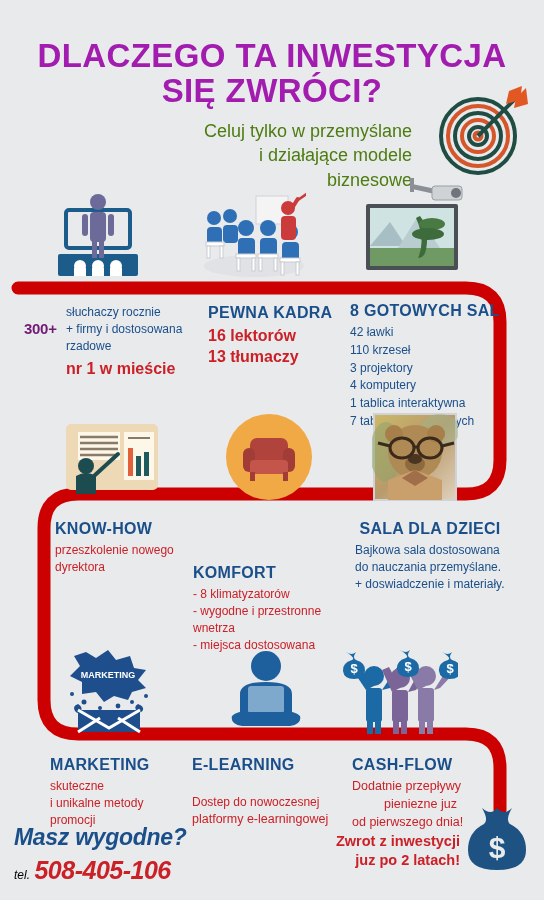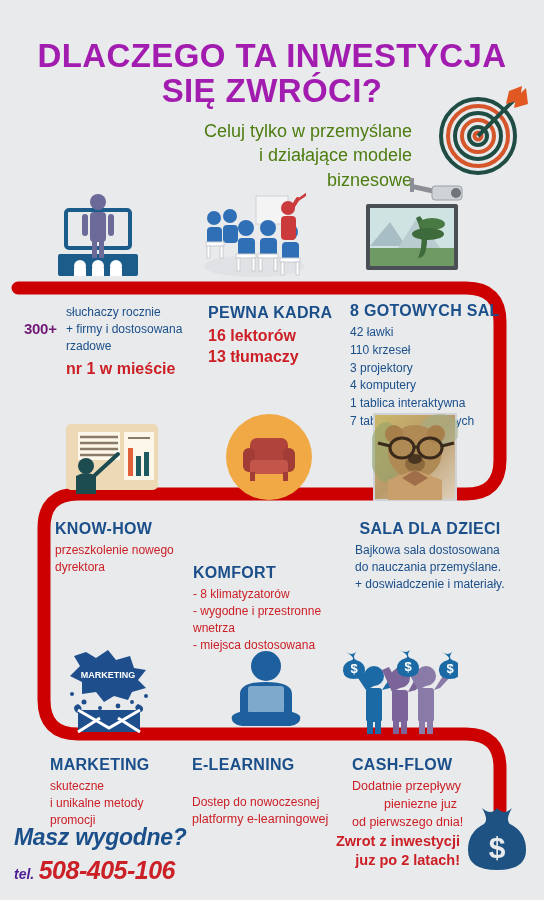--- a/index.html
+++ b/index.html
@@ -56,21 +56,21 @@
   
   .ask {
     position:absolute; left:14px; top:824px;
     font-size:23px; font-style:italic; font-weight:bold; color:#1b4f8a;
     letter-spacing:-0.3px;
   }
   .tel {
     position:absolute; left:14px; top:856px;
     font-style:italic; color:#cc2027;
   }
-  .tel .pre { font-size:14px; font-weight:bold; color:#4c1d95; }
+  .tel .pre { font-size:12px; font-weight:normal; color:#000000; }
   .tel .num { font-size:25px; font-weight:bold; letter-spacing:-0.5px; }
   .roi {
     position:absolute; left:320px; top:832px; width:140px;
     text-align:right;
     font-size:14.5px; font-weight:bold; line-height:1.3; color:#cc2027;
   }
   .bag { position:absolute; left:466px; top:806px; width:62px; height:66px; }
 </style>
 </head>
 <body>

